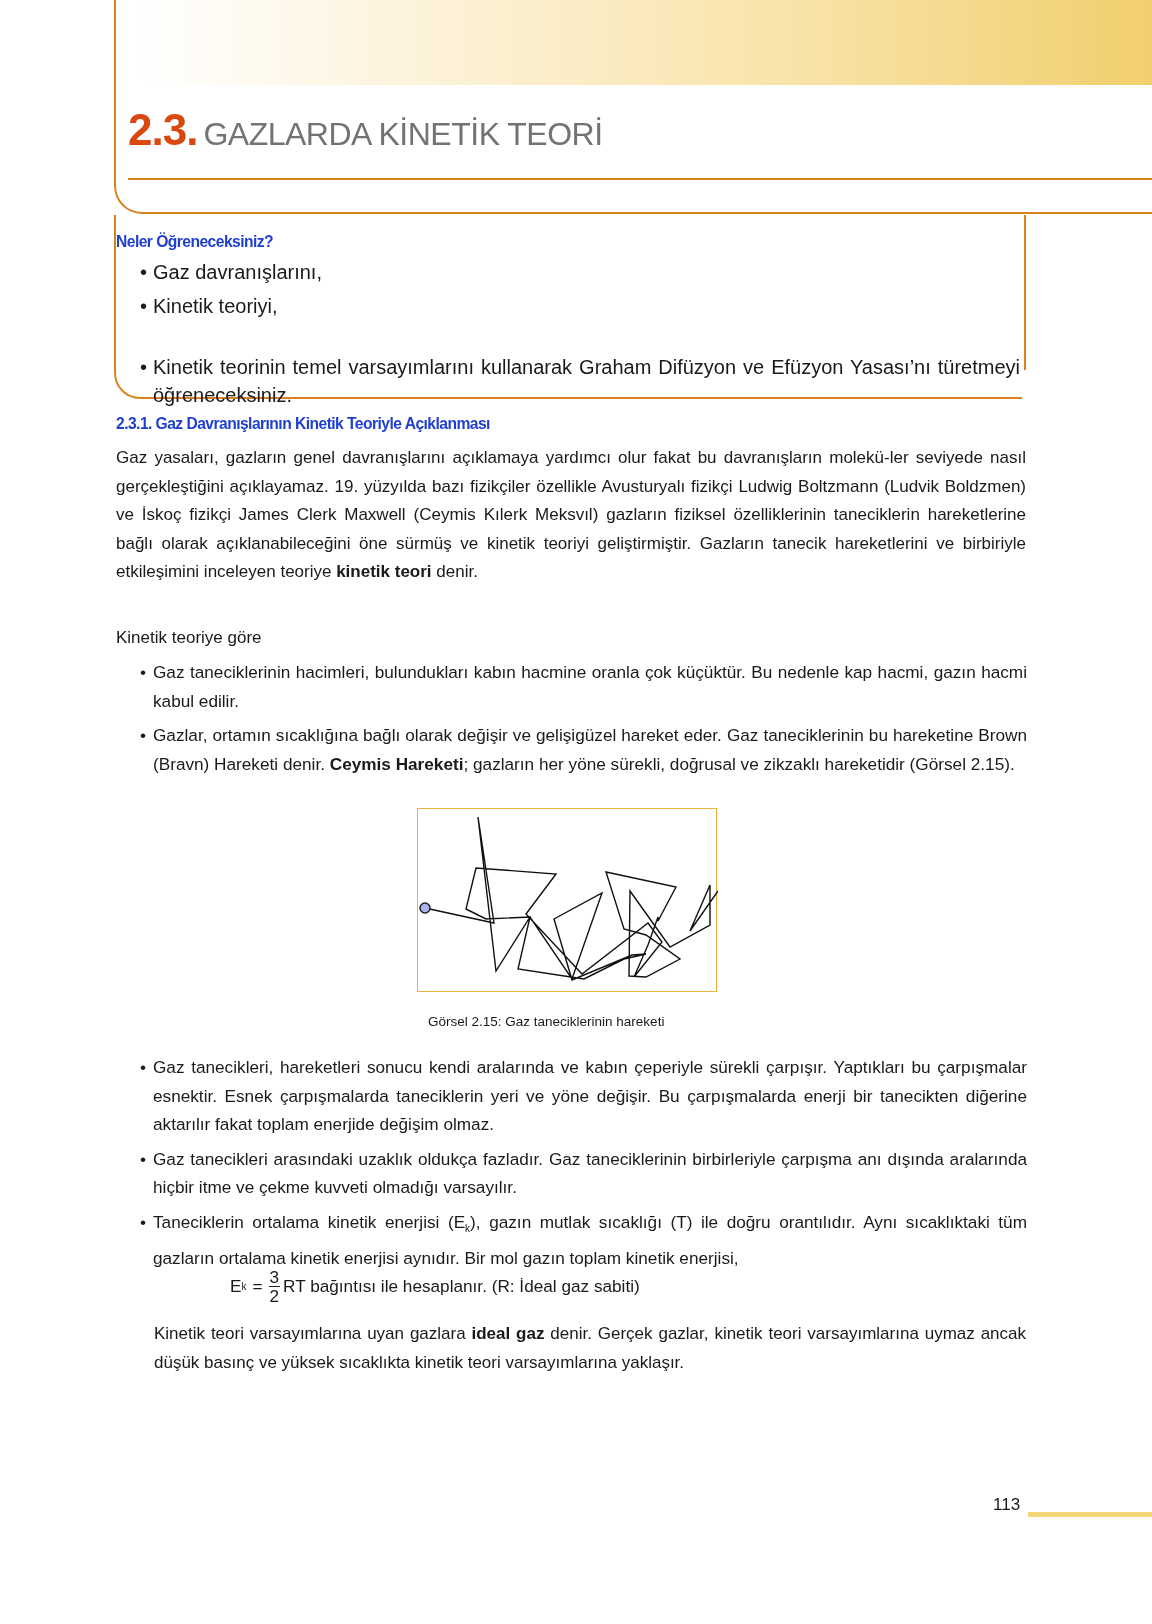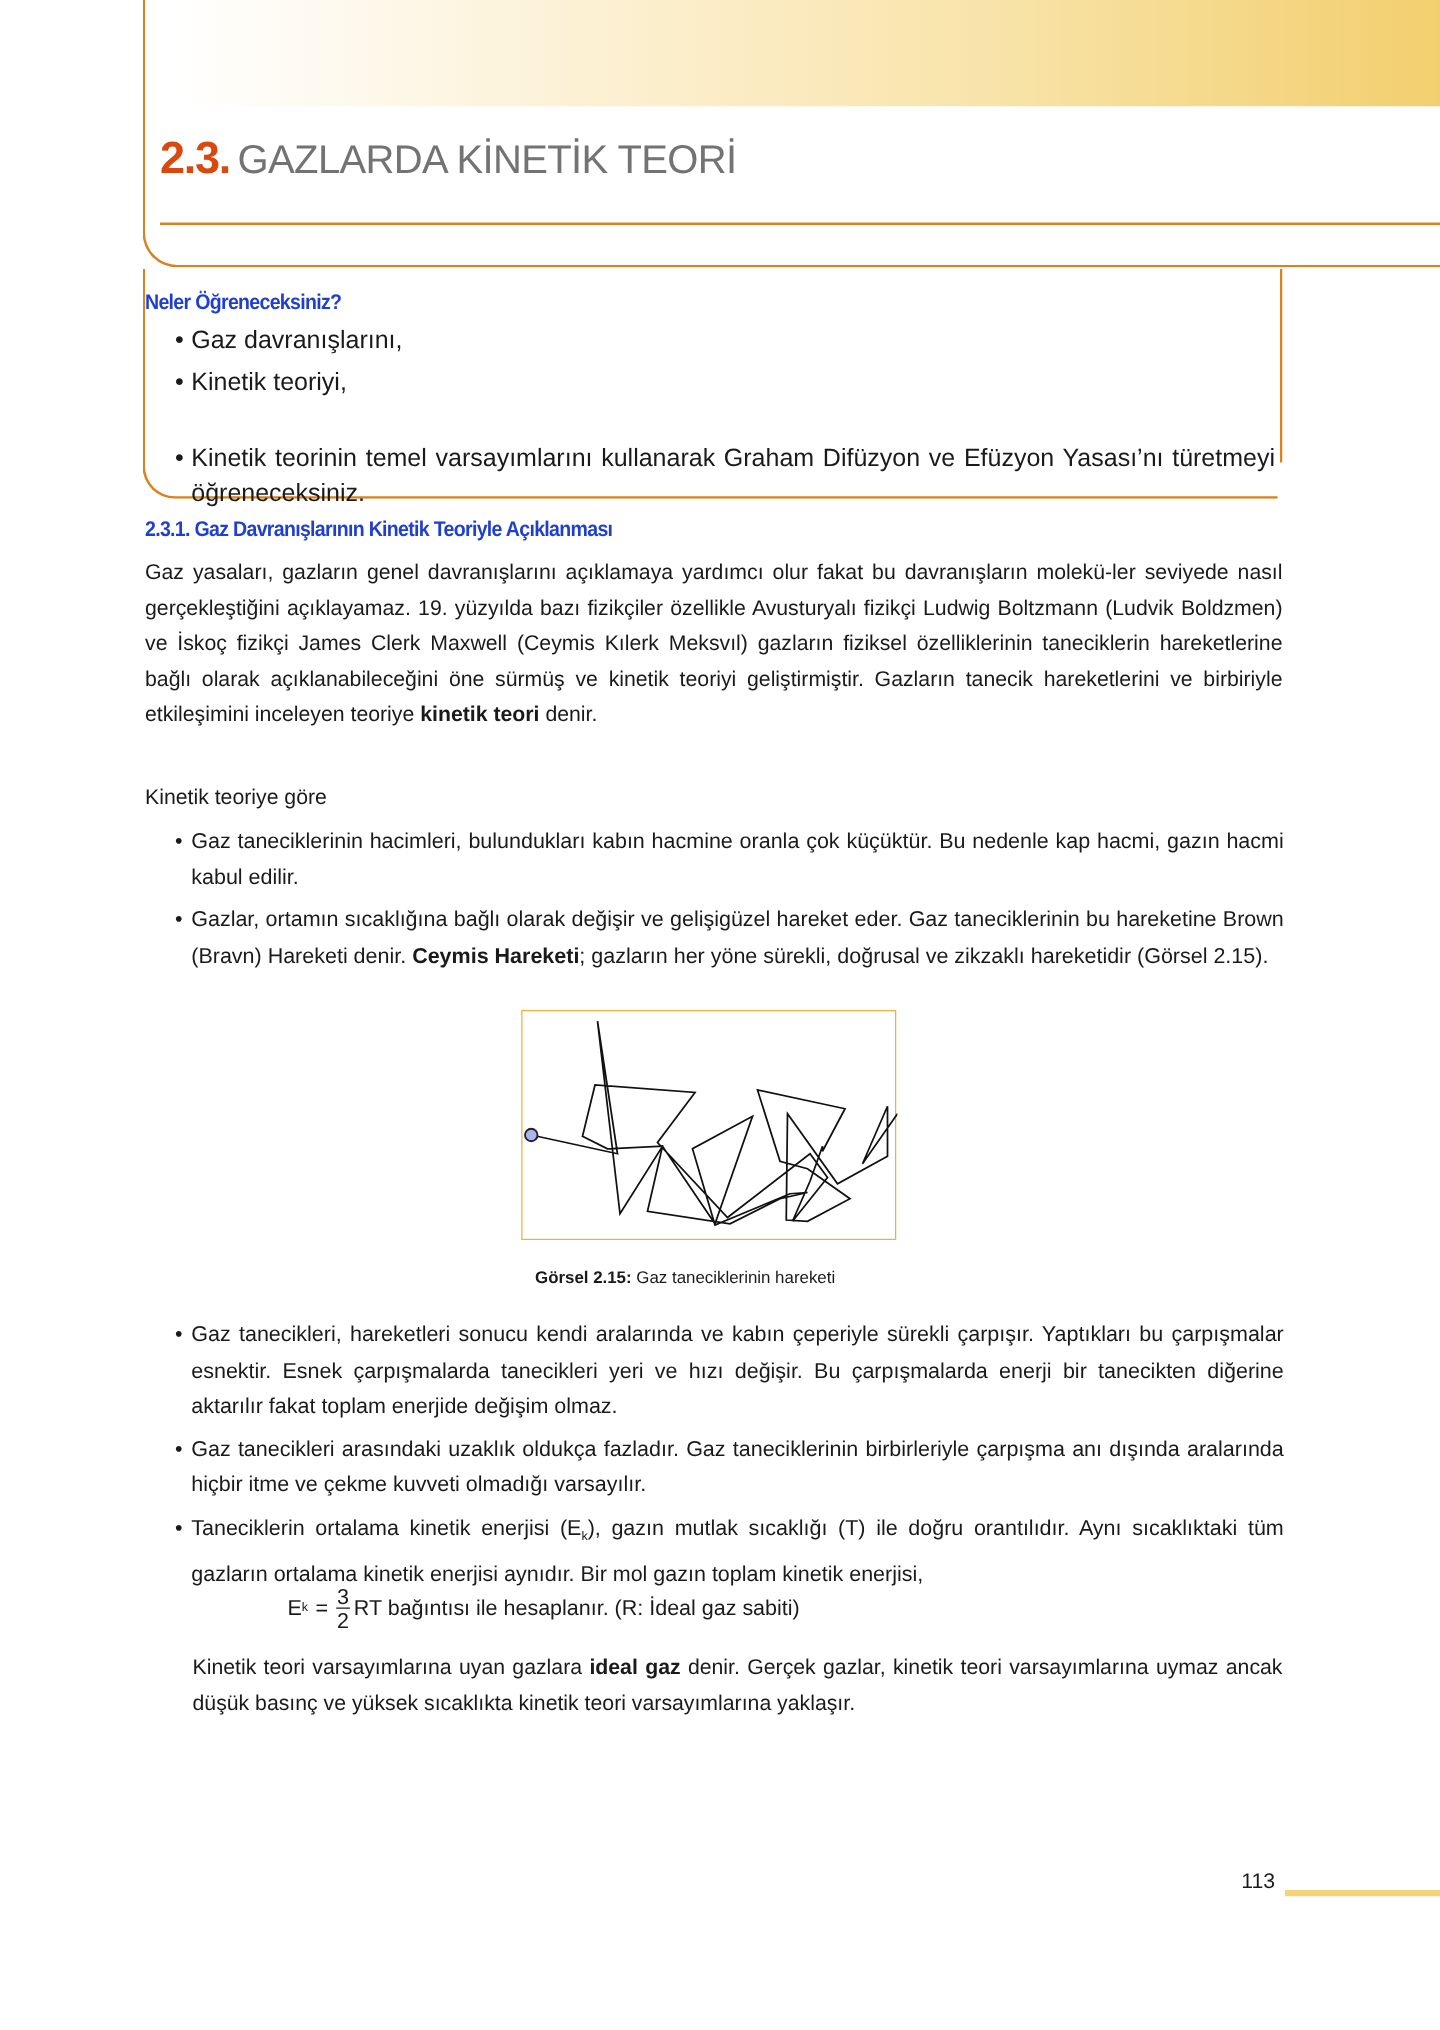--- a/index.html
+++ b/index.html
@@ -15,21 +15,21 @@
   .header-frame {
     position: absolute; left: 114px; top: 0; width: 1038px; height: 214px;
     border-left: 2px solid #d98320; border-bottom: 2px solid #d98320;
     border-bottom-left-radius: 28px; box-sizing: border-box;
     border-right: none;
   }
   .title-row {
     position: absolute; left: 128px; top: 108px; display: flex; align-items: baseline;
   }
   .title-num {
-    font-size: 36px; font-weight: bold; color: #d9480f; letter-spacing: -1px; line-height: 1;
+    font-size: 44px; font-weight: bold; color: #d9480f; letter-spacing: -1px; line-height: 1;
   }
   .title-text {
     font-size: 32px; color: #737373; margin-left: 6px; line-height: 1; letter-spacing: -0.5px;
   }
   .title-rule {
     position: absolute; left: 128px; top: 178px; width: 1024px; height: 2px; background: #d98320;
   }
   .goals-box {
     position: absolute; left: 114px; top: 215px; width: 912px; height: 184px;
     border-left: 2px solid #d98320; border-bottom: 2px solid #d98320; border-right: 2px solid #d98320;
@@ -61,21 +61,21 @@
   .bl1 { left: 140px; top: 658px; }
   .bl2 { left: 140px; top: 1053px; }
   .figure-box {
     position: absolute; left: 417px; top: 808px; width: 300px; height: 184px;
     border: 1.5px solid #f0b040; box-sizing: border-box; background: #fff;
   }
   .figure-box svg { position: absolute; left: 0; top: 0; }
   .fig-caption {
     position: absolute; left: 428px; top: 1014px; font-size: 13.5px;
   }
-  .fig-caption b { font-weight: bold; }
+  .fig-caption b { font-weight: normal; }
   .formula {
     position: absolute; left: 230px; top: 1268px; font-size: 17.2px; display: flex; align-items: center;
   }
   .frac { display: inline-flex; flex-direction: column; align-items: center; margin: 0 3px 0 6px; line-height: 18px; }
   .frac .num { border-bottom: 1px solid #1a1a1a; padding: 0 1px; }
   .sub { font-size: 10px; vertical-align: -4px; }
   .p3 { left: 154px; top: 1320px; width: 872px; }
   .page-num {
     position: absolute; left: 993px; top: 1495px; font-size: 17px;
   }
@@ -117,21 +117,21 @@
 
 <div class="figure-box">
   <svg width="300" height="184" viewBox="0 0 300 184">
     <polyline id="bpath" fill="none" stroke="#111" stroke-width="1.4" stroke-linejoin="miter" points="7,99 76,114 60,8 78,162 112,108 154,170 184,84 136,110 154,171 214,146 228,145 206,150 166,170 100,160 112,108 68,110 48,100 58,59 138,65 108,105 164,165 230,114 244,133 216,168 230,136 240,108 240,112 258,78 188,63 206,120 228,126 262,150 228,168 211,167 212,82 252,138 292,116 292,76 272,122 300,82"></polyline>
     <circle cx="7" cy="99" r="5" fill="#a9b4f0" stroke="#222" stroke-width="1.5"></circle>
   </svg>
 </div>
 <div class="fig-caption"><b>Görsel 2.15:</b><span> Gaz taneciklerinin hareketi</span></div>
 
 <ul class="blist bl2">
-  <li>Gaz tanecikleri, hareketleri sonucu kendi aralarında ve kabın çeperiyle sürekli çarpışır. Yaptıkları bu çarpışmalar esnektir. Esnek çarpışmalarda tanecikleri yeri ve hızı değişir. Bu çarpışmalarda enerji bir tanecikten diğerine aktarılır fakat toplam enerjide değişim olmaz.</li>
+  <li>Gaz tanecikleri, hareketleri sonucu kendi aralarında ve kabın çeperiyle sürekli çarpışır. Yaptıkları bu çarpışmalar esnektir. Esnek çarpışmalarda taneciklerin yeri ve yöne değişir. Bu çarpışmalarda enerji bir tanecikten diğerine aktarılır fakat toplam enerjide değişim olmaz.</li>
   <li>Gaz tanecikleri arasındaki uzaklık oldukça fazladır. Gaz taneciklerinin birbirleriyle çarpışma anı dışında aralarında hiçbir itme ve çekme kuvveti olmadığı varsayılır.</li>
   <li><span>Taneciklerin ortalama kinetik enerjisi (E</span><span class="sub">k</span><span>), gazın mutlak sıcaklığı (T) ile doğru orantılıdır. Aynı sıcaklıktaki tüm gazların ortalama kinetik enerjisi aynıdır. Bir mol gazın toplam kinetik enerjisi,</span></li>
 </ul>
 
 <div class="formula">
   <span>E</span>
     <span class="sub">k</span>
   <span style="margin-left:6px">=</span>
   <span class="frac">
     <span class="num">3</span>

